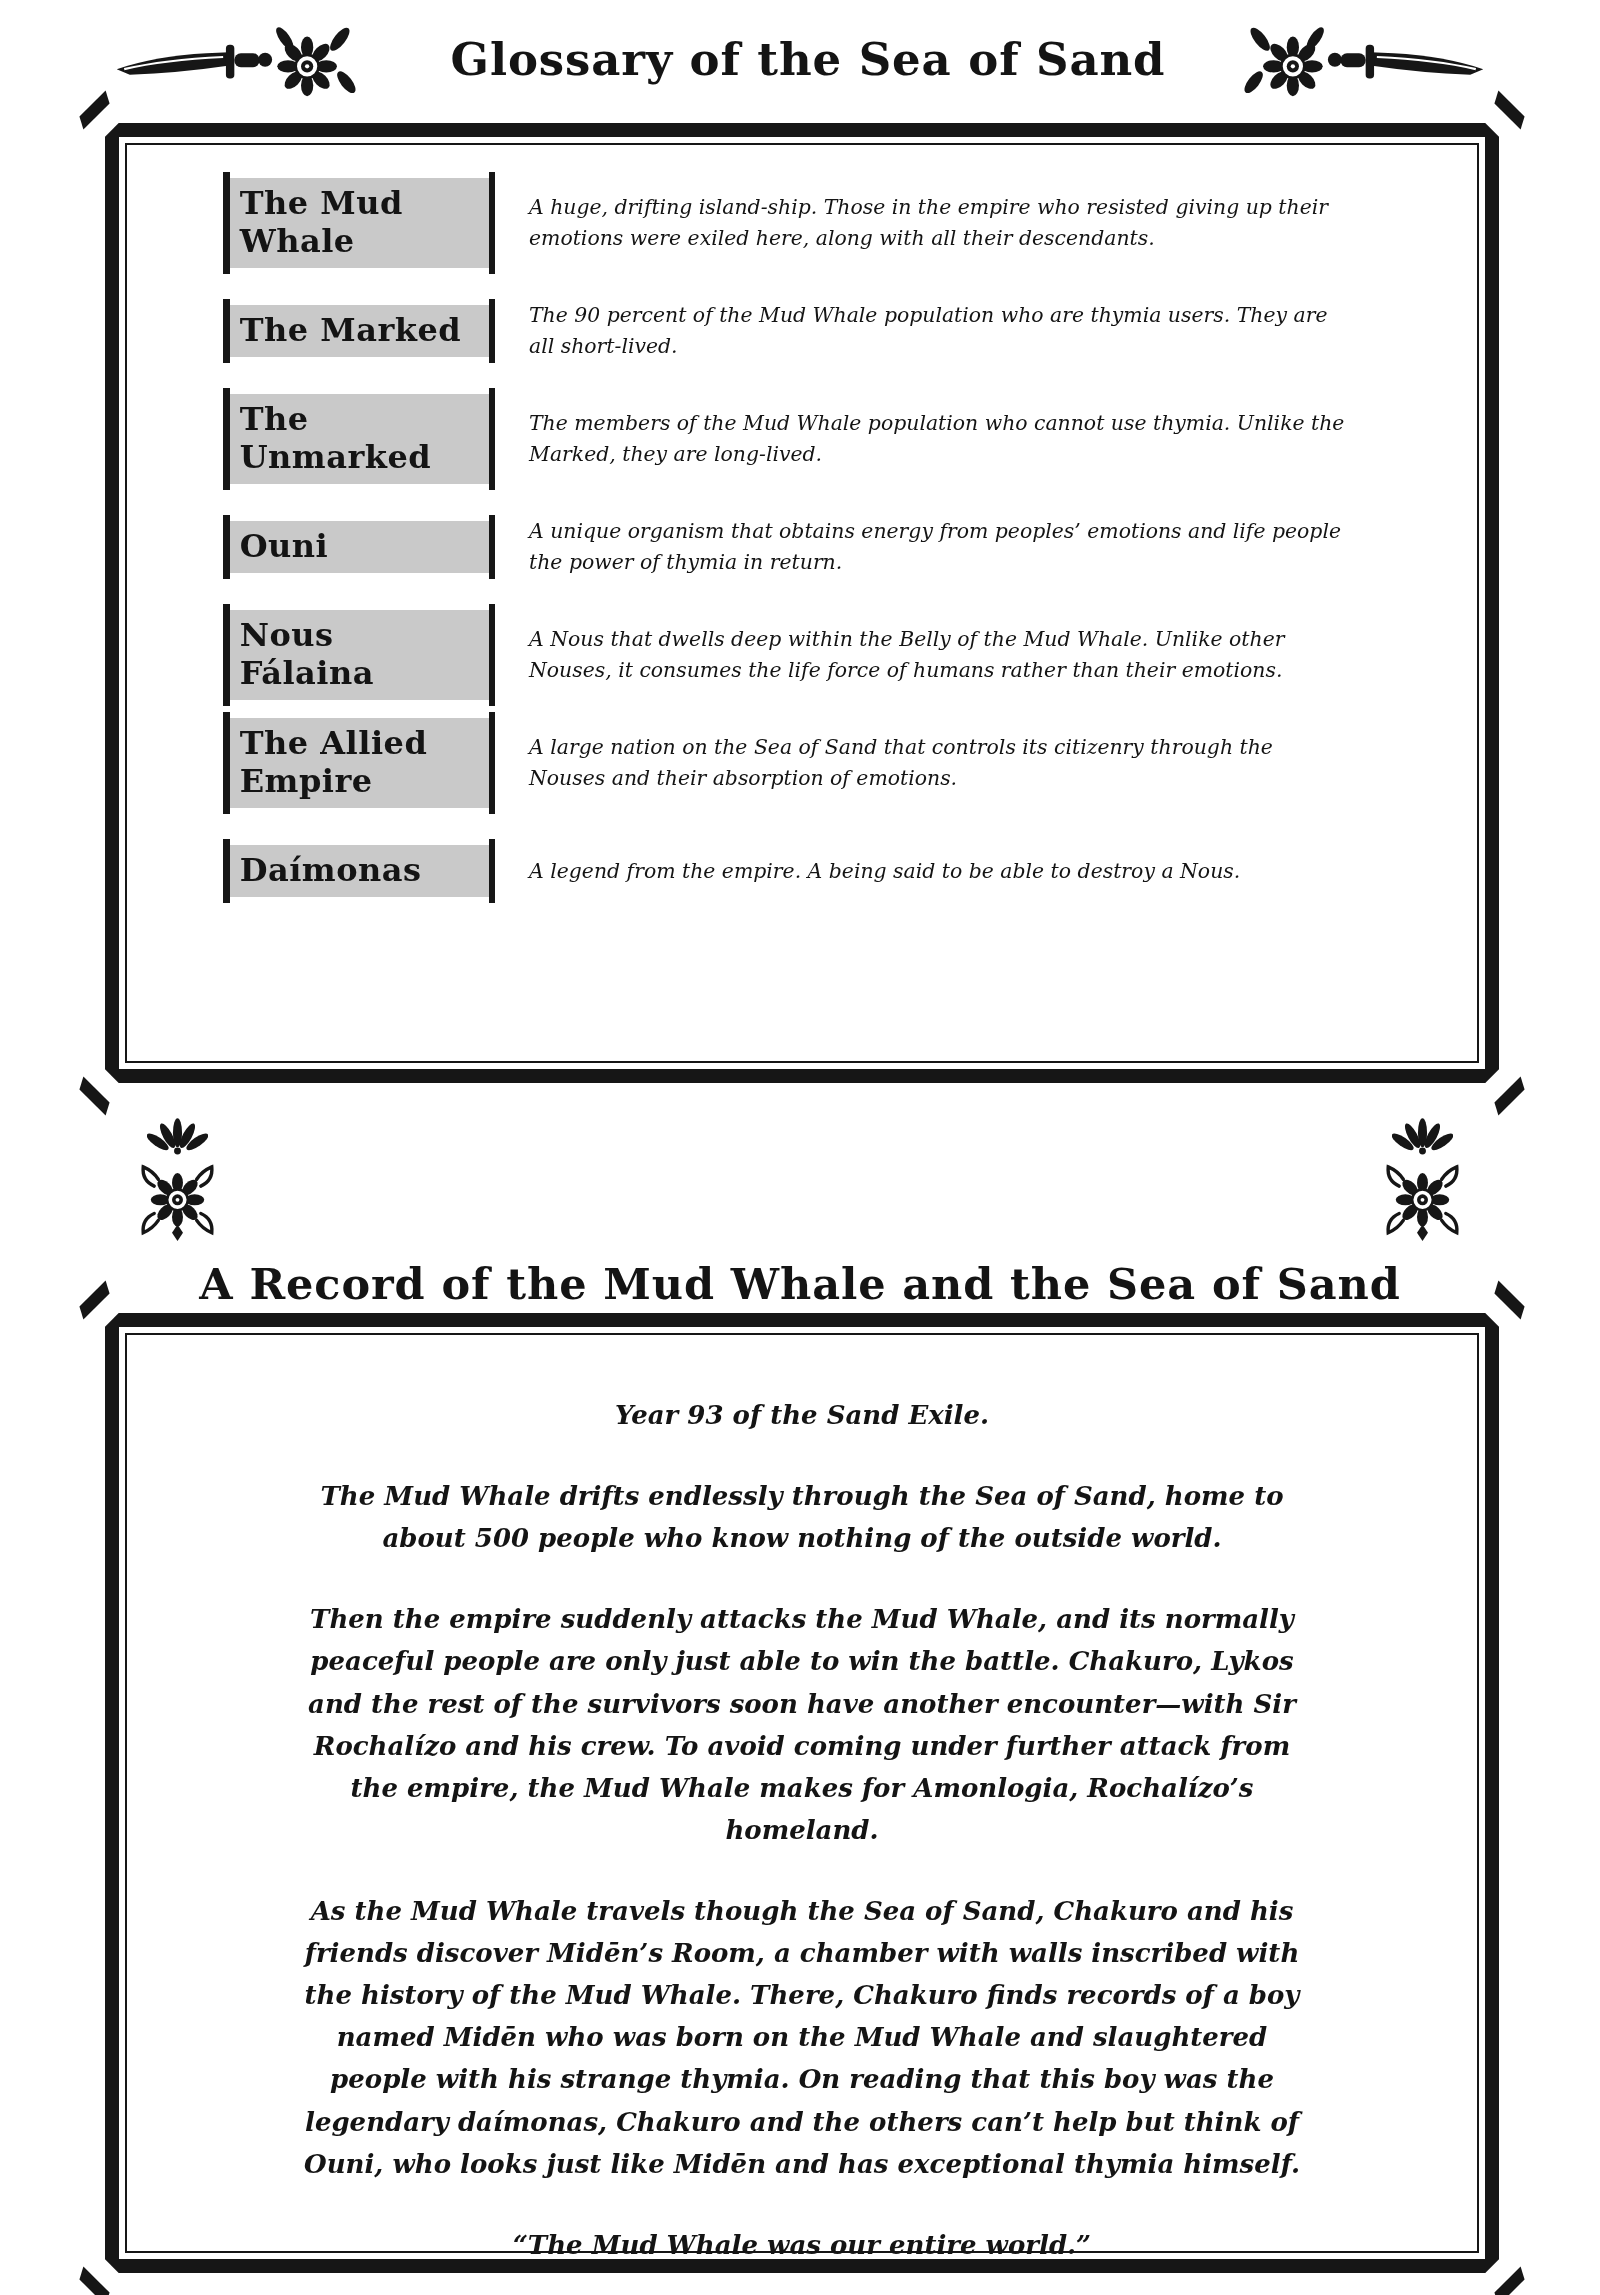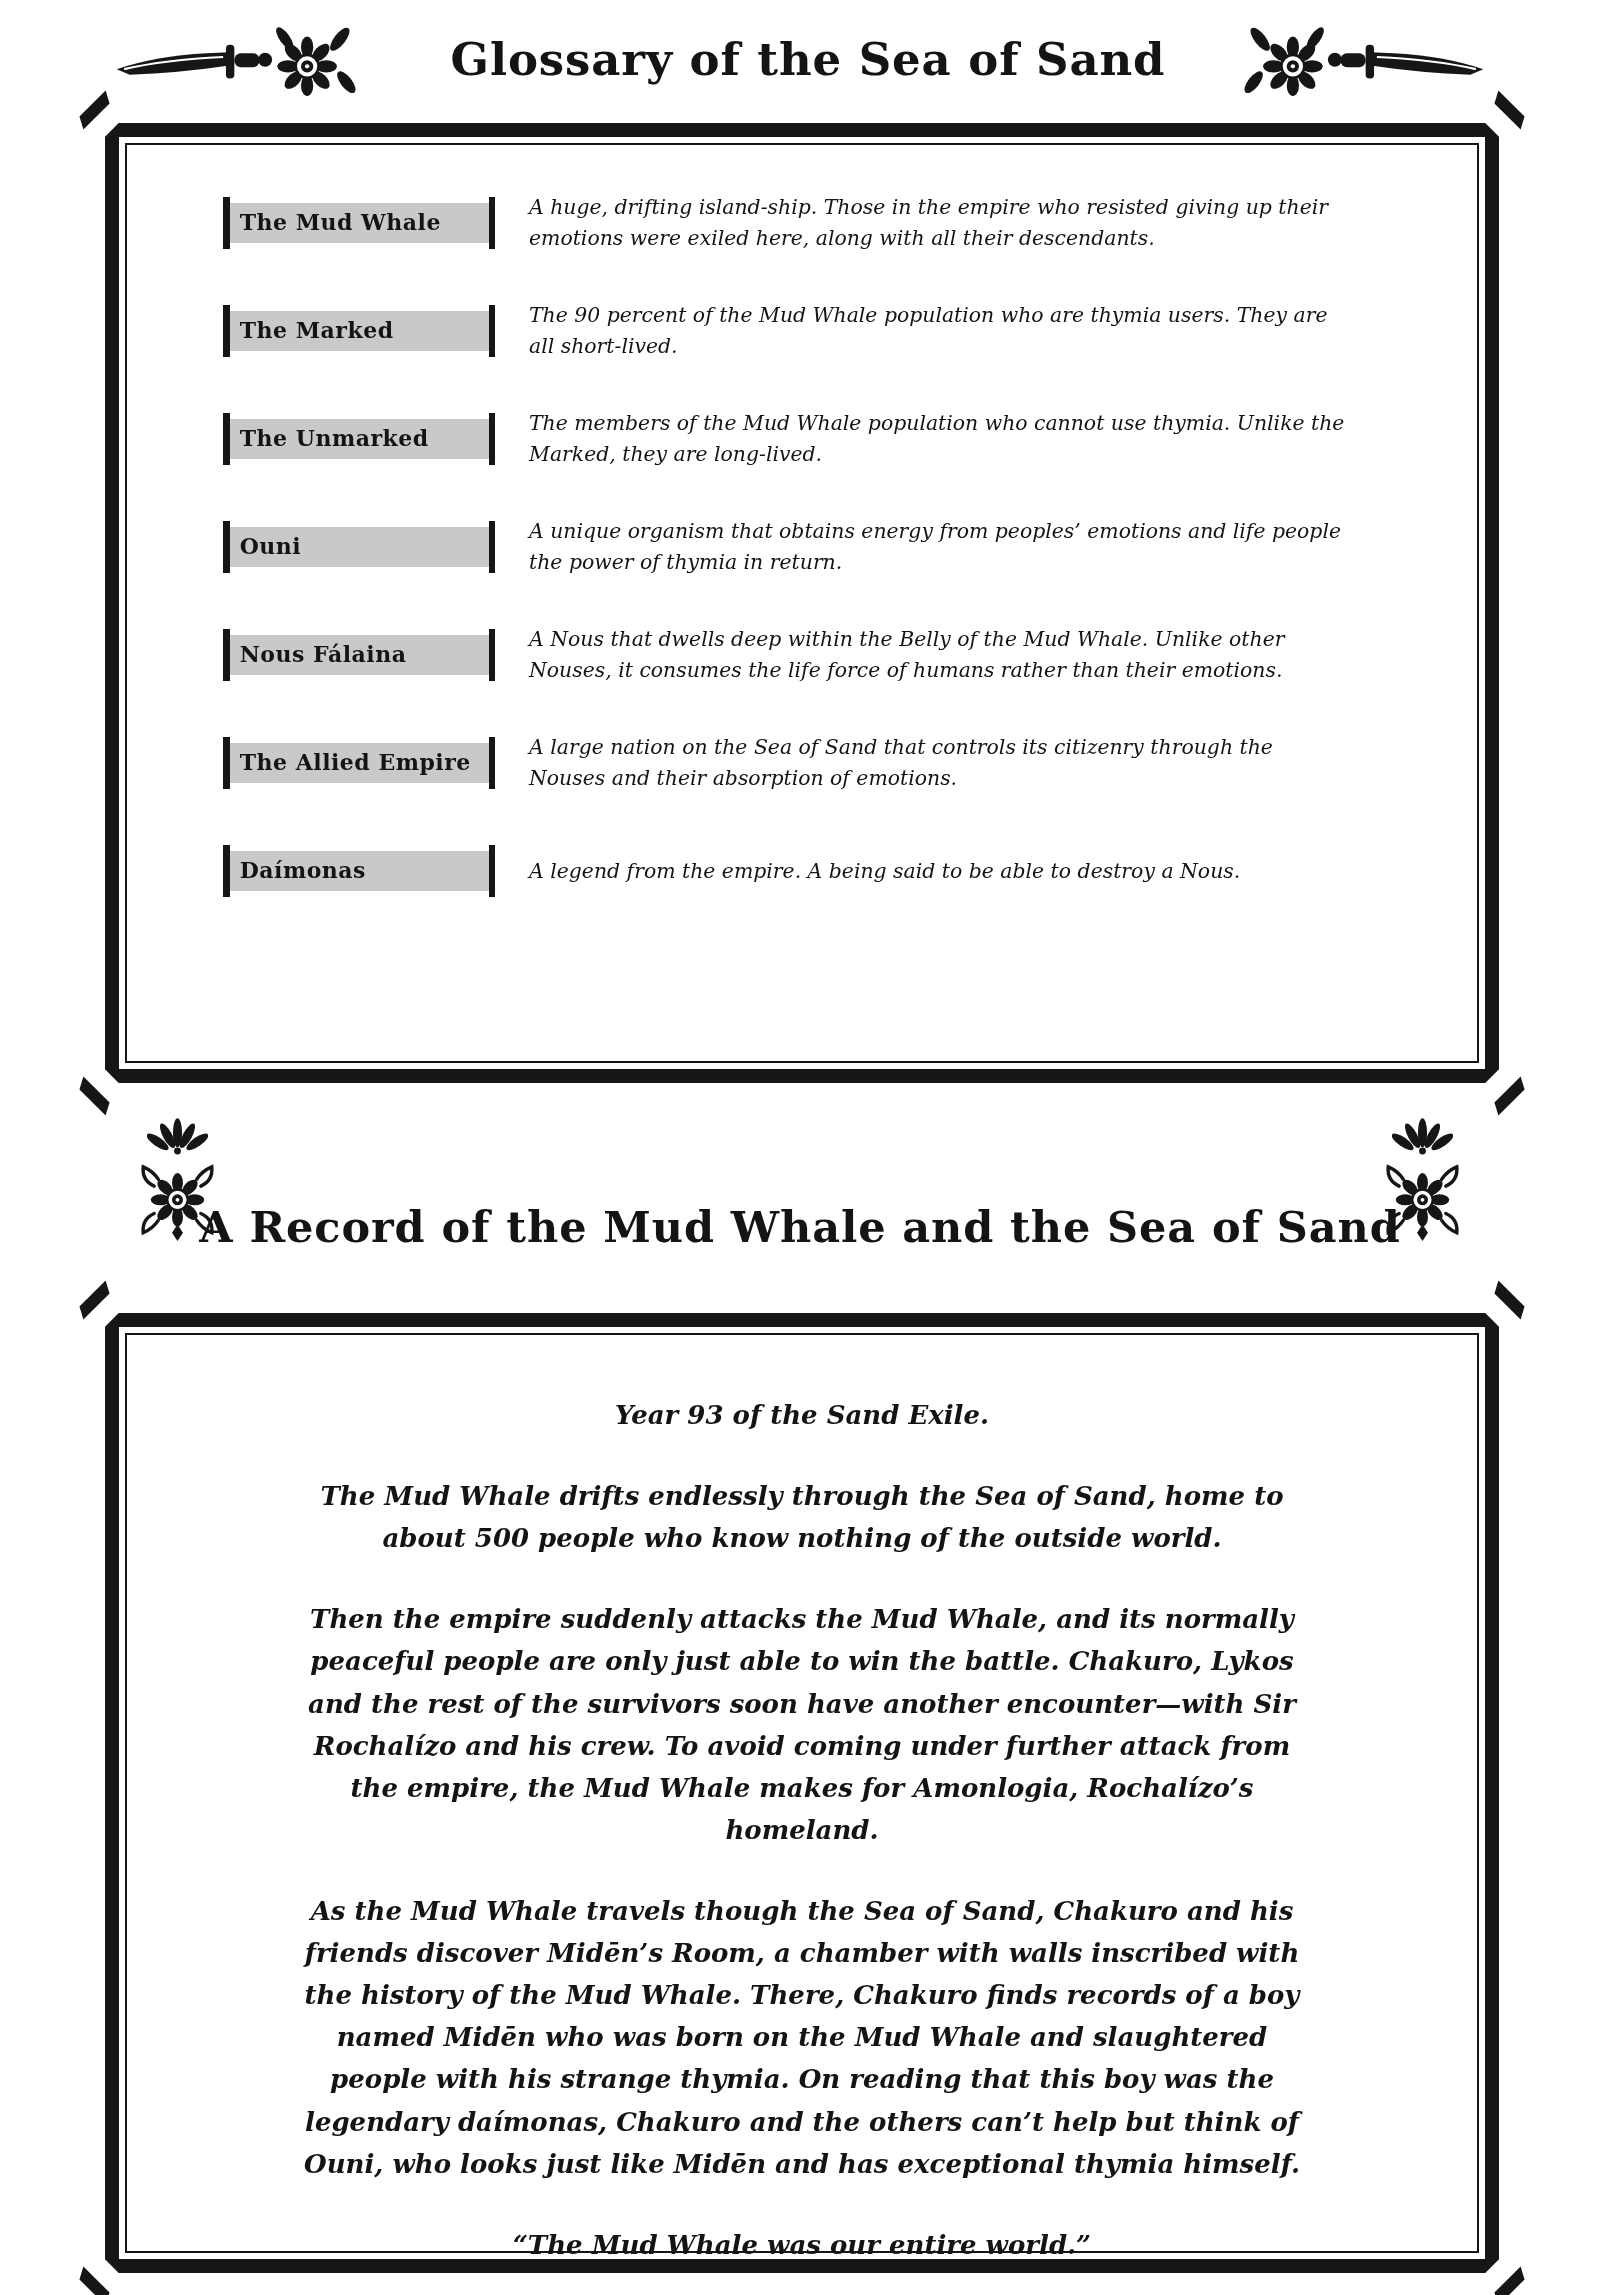--- a/index.html
+++ b/index.html
@@ -15,21 +15,21 @@
   .orn-top { position:absolute; top:24px; width:252px; height:80px; }
   .orn-top.left  { left:113px; }
   .orn-top.right { right:113px; transform:scaleX(-1); }
 
   .cluster { position:absolute; display:flex; flex-direction:column; align-items:center; gap:0; }
   .cluster-left  { top:1115px; left:135px; }
   .cluster-right { top:1115px; right:135px; transform:scaleX(-1); }
   .sprig-svg { width:61px; height:43px; }
   .medallion-svg { width:85px; height:89px; margin-top:-1.9px; }
 
-  .title2 { position:absolute; top:1202px; left:0; width:100%; text-align:center;
+  .title2 { position:absolute; top:1259px; left:0; width:100%; text-align:center;
             font-size:43px; font-weight:bold; letter-spacing:0.9px; margin:0; }
 
   
   .frame { position:absolute; left:105px; width:1394px; height:960px;
            border:14px solid #161616; background:#fff; box-sizing:border-box; }
   .frame1 { top:123px; }
   .frame2 { top:1313px; }
   .inner-line { position:absolute; inset:5.6px; border:2.8px solid #161616; pointer-events:none; }
 
   .cut  { position:absolute; width:54px; height:13px; background:#fff; pointer-events:none; }
@@ -42,21 +42,21 @@
   .tick.bl { bottom:-33px; left:-43px;  transform:rotate(45deg) skewX(28deg); }
   .cut.br  { bottom:-20.4px; right:-37px; transform:rotate(-45deg); }
   .tick.br { bottom:-33px; right:-43px; transform:rotate(-45deg) skewX(-28deg); }
 
   
   .glossary { position:absolute; inset:0; padding:32px 24px 0 104px;
               display:flex; flex-direction:column; }
   .g-row { height:108px; display:flex; align-items:center; }
   .g-term { flex:0 0 272px; width:272px; box-sizing:border-box; position:relative;
             background:#c9c9c9; padding:5.6px 16.7px 8.3px;
-            font-size:22px; font-weight:bold; letter-spacing:0.5px; }
+            font-size:32px; font-weight:bold; letter-spacing:0.5px; }
   .g-term::before, .g-term::after { content:""; position:absolute; top:-5.6px; bottom:-5.6px;
             width:6.5px; background:#161616; }
   .g-term::before { left:0; }
   .g-term::after  { right:0; }
   .g-def { margin-left:34px; max-width:816px; font-size:20.4px; line-height:1.5;font-style:italic; }
 
   
   .record { position:absolute; inset:0; padding:67px 169px 0; text-align:center; overflow:hidden;font-style:italic; }
   .record p { margin:0 0 39px; font-size:26px; font-weight:bold; line-height:1.62; }
 </style>

